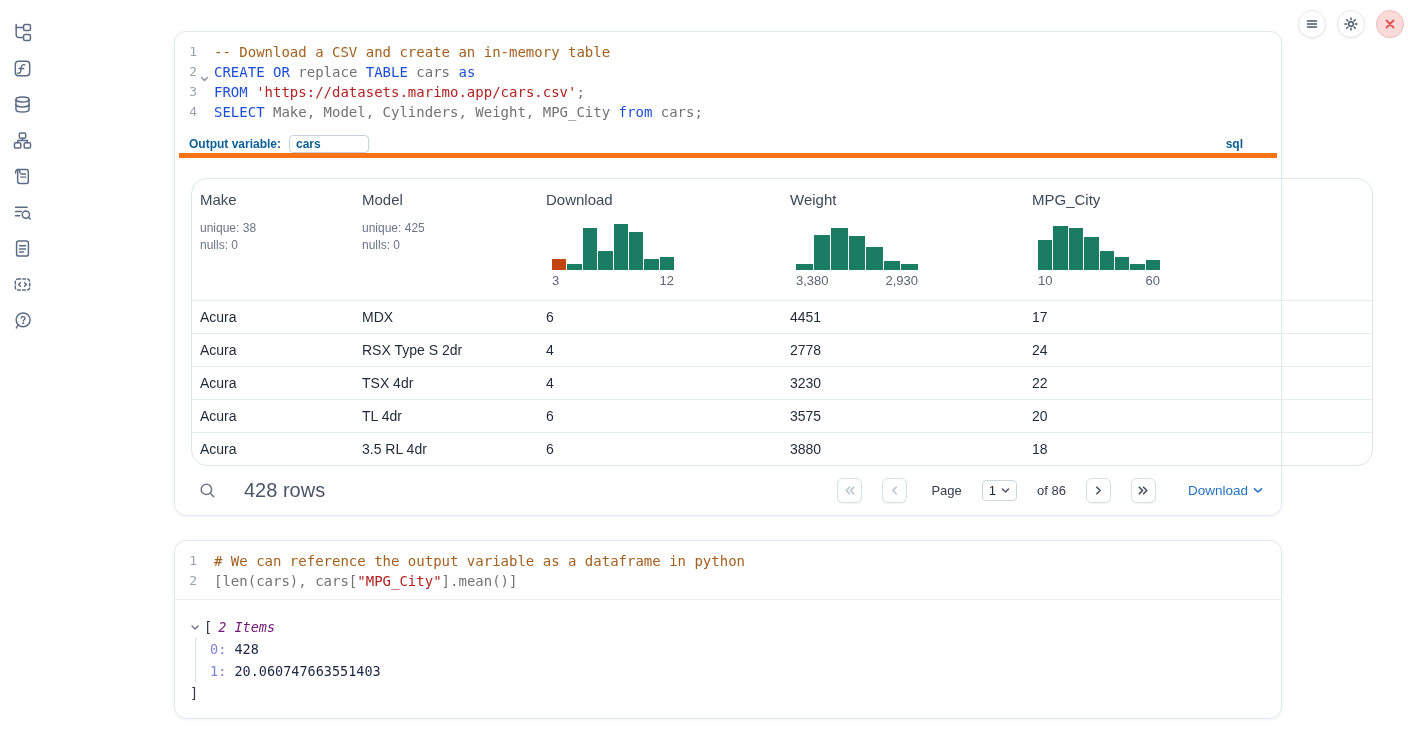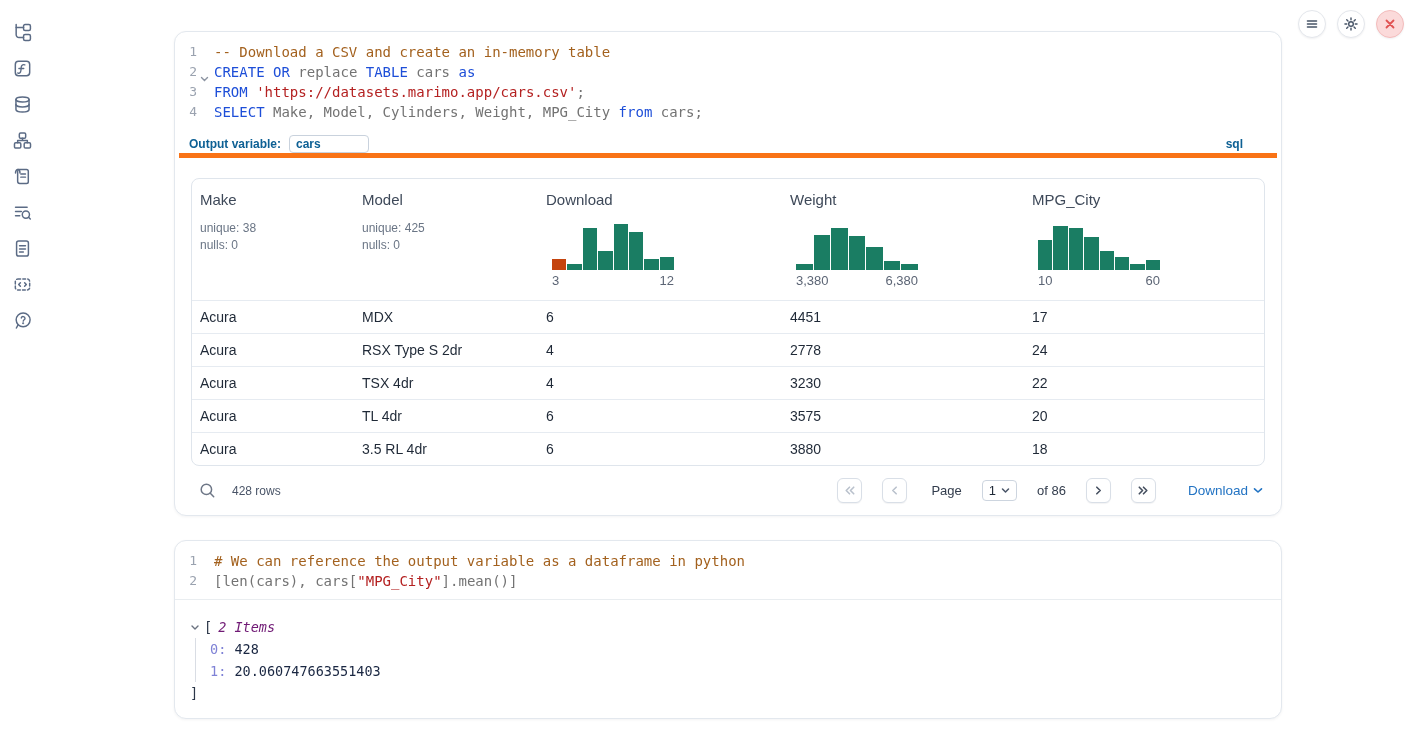--- a/index.html
+++ b/index.html
@@ -43,37 +43,37 @@
   
   .outvar-row { display:flex; align-items:center; height:24px; margin:4px;
     padding:0 10px; border-bottom:5px solid #f97316; }
   .outvar-label { color:#0d6094; font-weight:bold; font-size:12px; }
   .outvar-input { margin-left:8px; width:80px; height:18px; border:1px solid #c9d2dd;
     border-radius:4px; font-family:"Liberation Sans",sans-serif; font-weight:bold;
     font-size:12px; color:#0d6094; padding:0 6px; outline:none; }
   .lang-badge { margin-left:auto; margin-right:24px; color:#0d6094; font-weight:bold; font-size:12px; }
   
   .output-section { padding:16px 18px 0 16px; }
-  .table-card { border:1px solid #dfe5ec; border-radius:8px; overflow:hidden; width:1074px; }
+  .table-card { border:1px solid #dfe5ec; border-radius:16px; overflow:hidden; width:1182px; }
   .tgrid { display:grid; grid-template-columns:162px 184px 244px 242px 1fr; }
   .thead { padding:12px 0 12px 0; }
   .th { padding:0 8px; }
   .th-title { font-size:15px; color:#3e4959; }
   .th-stats { margin-top:12px; font-size:12px; color:#6a7585; line-height:17px; }
   .hist { margin-top:14px; margin-left:6px; width:122px; }
   .hist-bars { display:flex; align-items:flex-end; height:48px; gap:1px; }
   .hbar { flex:1; }
   .hist-labels { display:flex; justify-content:space-between; font-size:13px; color:#5c6575; margin-top:3px; }
   .trow { border-top:1px solid #e6ebf1; height:33px; align-items:center;
     font-size:14px; color:#1f2937; }
   .td { padding:0 8px; }
   
   .table-footer { display:flex; align-items:center; padding:12px 18px 12px 24px; height:49px; }
   .search-ic svg { stroke:#6e7787; fill:none; stroke-width:1.5; stroke-linecap:round; }
-  .rowcount { margin-left:16px; font-size:12px; color:#4a5568; }
+  .rowcount { margin-left:28px; font-size:20px; color:#4a5568; }
   .pager { margin-left:auto; display:flex; align-items:center; gap:20px; }
   .pg-btn { width:25px; height:25px; border:1px solid #d9dfe7; border-radius:6px; background:#fff;
     box-shadow:0 1px 1px rgba(16,24,40,.05); display:flex; align-items:center; justify-content:center;
     padding:0; cursor:pointer; }
   .pg-btn svg { fill:none; stroke-width:1.7; stroke-linecap:round; stroke-linejoin:round; }
   .pg-btn.off svg { stroke:#b9c1cc; }
   .pg-btn.on  svg { stroke:#454f5f; }
   .pg-text { font-size:13px; color:#333d4d; }
   .page-select { display:flex; align-items:center; gap:5px; border:1px solid #cdd5df; border-radius:4px;
     height:21px; padding:0 6px; font-size:13px; color:#1f2937; background:#fff; cursor:pointer; }
@@ -262,21 +262,21 @@
                   <div class="hbar" style="height: 12%; background: rgb(26, 125, 99);"></div>
                   <div class="hbar" style="height: 72%; background: rgb(26, 125, 99);"></div>
                   <div class="hbar" style="height: 88%; background: rgb(26, 125, 99);"></div>
                   <div class="hbar" style="height: 70%; background: rgb(26, 125, 99);"></div>
                   <div class="hbar" style="height: 48%; background: rgb(26, 125, 99);"></div>
                   <div class="hbar" style="height: 18%; background: rgb(26, 125, 99);"></div>
                   <div class="hbar" style="height: 12%; background: rgb(26, 125, 99);"></div>
                 </div>
               <div class="hist-labels">
                 <span>3,380</span>
-                <span>6,380</span>
+                <span>2,930</span>
               </div>
             </div>
           </div>
           <div class="th">
             <div class="th-title">MPG_City</div>
             <div class="hist">
               <div class="hist-bars">
                   <div class="hbar" style="height: 62%; background: rgb(26, 125, 99);"></div>
                   <div class="hbar" style="height: 92%; background: rgb(26, 125, 99);"></div>
                   <div class="hbar" style="height: 88%; background: rgb(26, 125, 99);"></div>

